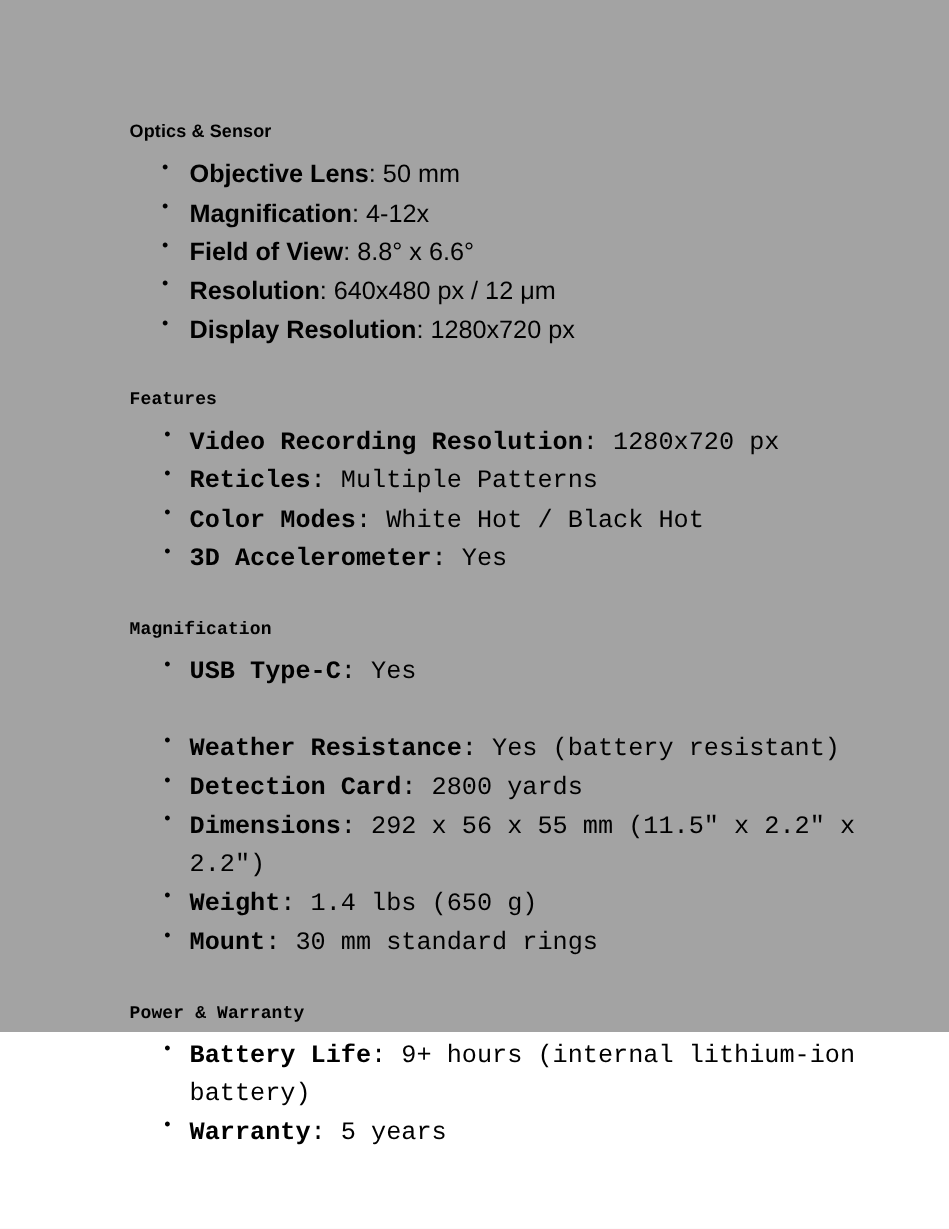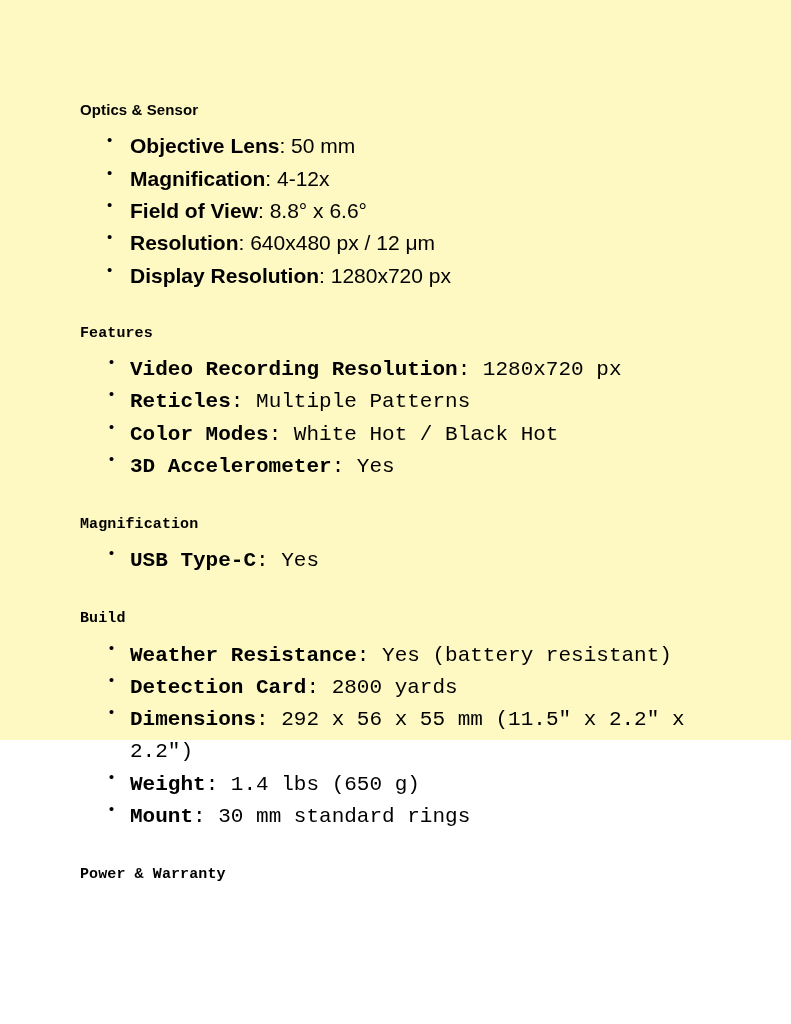--- a/index.html
+++ b/index.html
@@ -10,24 +10,24 @@
   body {
     width: 791px;
     height: 1024px;
     font-family: "Liberation Sans", sans-serif;
     color: #000000;
     -webkit-font-smoothing: antialiased;
   }
   .page {
     position: relative;
     width: 791px;
-    height: 740px;
+    height: 860px;
     box-sizing: border-box;
-    padding: 100px 70px 0 80px;
-    background: #fef9c3;
+    padding: 100px 70px 0 108px;
+    background: #a3a3a3;
   }
   .section {
     margin: 0 0 0 0;
   }
   .section + .section {
     margin-top: 32px;
     font-family: Liberation Mono, monospace;
   }
   .section-heading {
     font-size: 15px;
@@ -91,27 +91,30 @@
   </div>
 
   <div class="section">
     <div class="section-heading">Magnification</div>
     <ul class="spec-list">
       <li><span class="spec-label">USB Type-C</span><span class="spec-value">: Yes</span></li>
     </ul>
   </div>
 
   <div class="section">
-    <div class="section-heading">Build</div>
     <ul class="spec-list">
       <li><span class="spec-label">Weather Resistance</span><span class="spec-value">: Yes (battery resistant)</span></li>
       <li><span class="spec-label">Detection Card</span><span class="spec-value">: 2800 yards</span></li>
       <li><span class="spec-label">Dimensions</span><span class="spec-value">: 292 x 56 x 55 mm (11.5" x 2.2" x 2.2")</span></li>
       <li><span class="spec-label">Weight</span><span class="spec-value">: 1.4 lbs (650 g)</span></li>
       <li><span class="spec-label">Mount</span><span class="spec-value">: 30 mm standard rings</span></li>
     </ul>
   </div>
 
   <div class="section">
     <div class="section-heading">Power &amp; Warranty</div>
+    <ul class="spec-list">
+      <li><span class="spec-label">Battery Life</span><span class="spec-value">: 9+ hours (internal lithium-ion battery)</span></li>
+      <li><span class="spec-label">Warranty</span><span class="spec-value">: 5 years</span></li>
+    </ul>
   </div>
 
 </div>
 
 </body></html>

